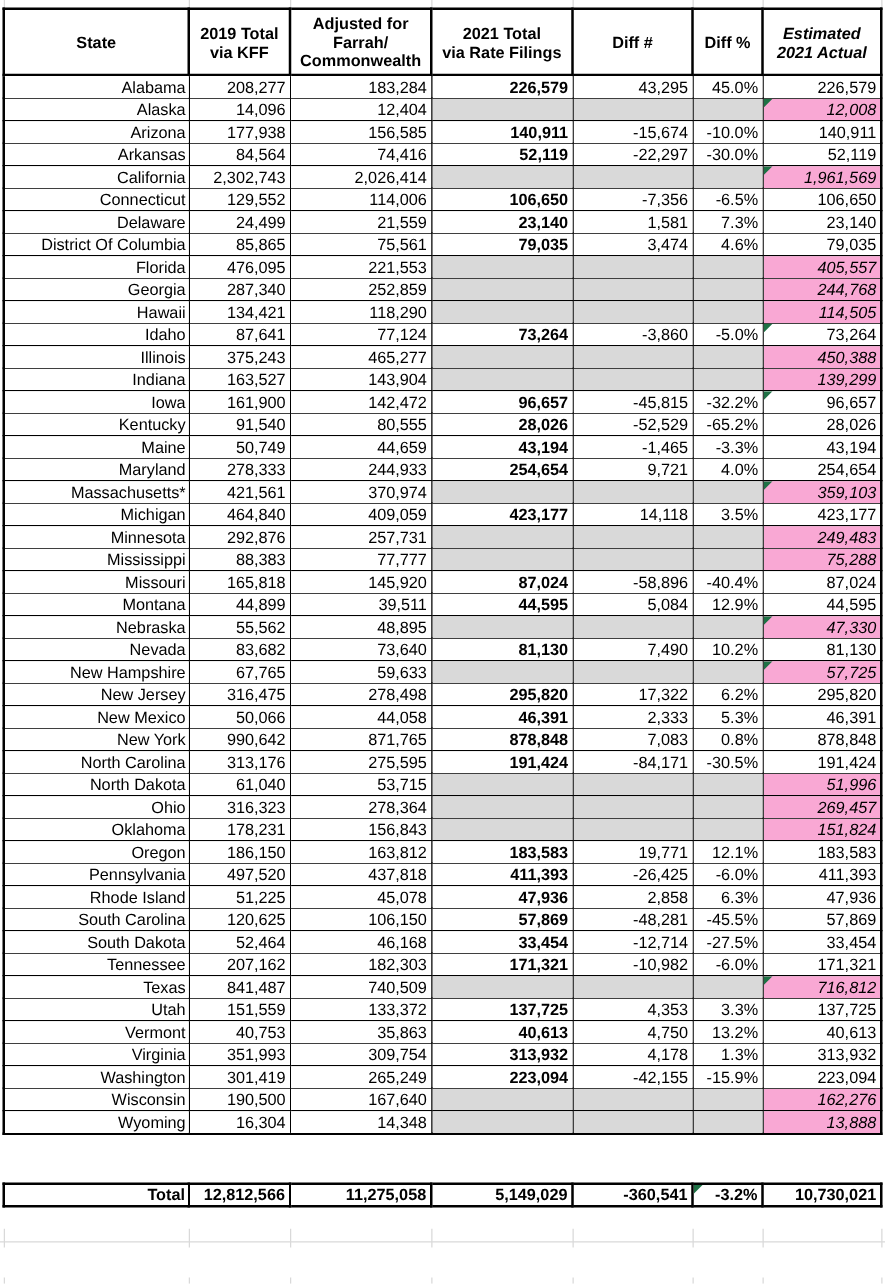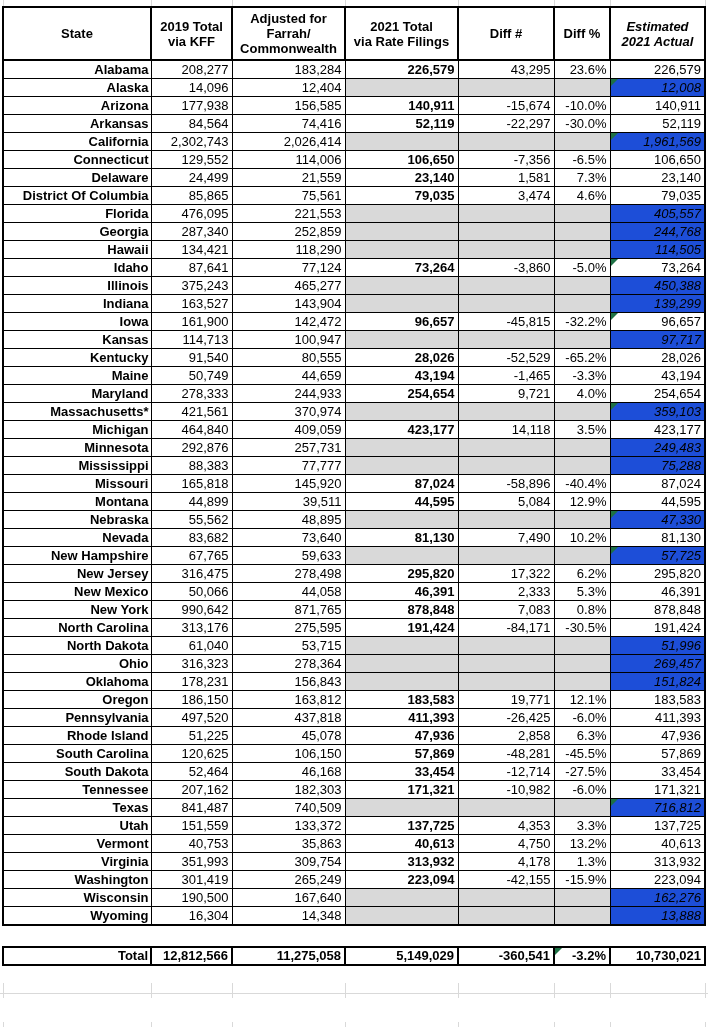--- a/index.html
+++ b/index.html
@@ -20,24 +20,24 @@
     height:51px;padding:0 1px;color:#000;
   }
   th.c-est{font-style:italic;}
   td{
     border:1px solid #000;background:#fff;color:#000;
     font-size:13px;height:17px;line-height:17px;
     padding:0 3px 0 1px;text-align:right;
     white-space:nowrap;overflow:hidden;position:relative;
     vertical-align:middle;
   }
-  td.c-state{font-weight:bold;padding-right:2px;}
+  td.c-state{font-weight:normal;padding-right:2px;}
   td.c-rate{font-weight:bold;}
   td.empty{background:#d9d9d9;}
-  td.est-empty{background:#1d4ed8;font-style:italic;}
+  td.est-empty{background:#f9a8d4;font-style:italic;}
   .flag{
     position:absolute;top:0;left:0;width:0;height:0;
     border-top:7px solid #1e7145;border-right:7px solid transparent;
   }
   table.total td{border:2px solid #000;font-weight:bold;height:16px;line-height:16px;}
   table.total td.c-est{}
 </style>
 </head>
 <body>
 
@@ -97,21 +97,21 @@
 2021 Actual</th>
       </tr>
     </thead>
     <tbody id="tbody">
         <tr>
           <td class="c-state"><span>Alabama</span></td>
           <td class="c-num"><span>208,277</span></td>
           <td class="c-num"><span>183,284</span></td>
           <td class="c-rate"><span>226,579</span></td>
           <td class="c-num"><span>43,295</span></td>
-          <td class="c-pct"><span>23.6%</span></td>
+          <td class="c-pct"><span>45.0%</span></td>
           <td class="c-est"><span>226,579</span></td>
         </tr>
         <tr>
           <td class="c-state"><span>Alaska</span></td>
           <td class="c-num"><span>14,096</span></td>
           <td class="c-num"><span>12,404</span></td>
           <td class="c-rate empty"><span></span></td>
           <td class="c-num empty"><span></span></td>
           <td class="c-pct empty"><span></span></td>
           <td class="c-est est-empty"><span class="flag"></span><span>12,008</span></td>
@@ -225,29 +225,20 @@
           <td class="c-est est-empty"><span>139,299</span></td>
         </tr>
         <tr>
           <td class="c-state"><span>Iowa</span></td>
           <td class="c-num"><span>161,900</span></td>
           <td class="c-num"><span>142,472</span></td>
           <td class="c-rate"><span>96,657</span></td>
           <td class="c-num"><span>-45,815</span></td>
           <td class="c-pct"><span>-32.2%</span></td>
           <td class="c-est"><span class="flag"></span><span>96,657</span></td>
-        </tr>
-        <tr>
-          <td class="c-state"><span>Kansas</span></td>
-          <td class="c-num"><span>114,713</span></td>
-          <td class="c-num"><span>100,947</span></td>
-          <td class="c-rate empty"><span></span></td>
-          <td class="c-num empty"><span></span></td>
-          <td class="c-pct empty"><span></span></td>
-          <td class="c-est est-empty"><span>97,717</span></td>
         </tr>
         <tr>
           <td class="c-state"><span>Kentucky</span></td>
           <td class="c-num"><span>91,540</span></td>
           <td class="c-num"><span>80,555</span></td>
           <td class="c-rate"><span>28,026</span></td>
           <td class="c-num"><span>-52,529</span></td>
           <td class="c-pct"><span>-65.2%</span></td>
           <td class="c-est"><span>28,026</span></td>
         </tr>

